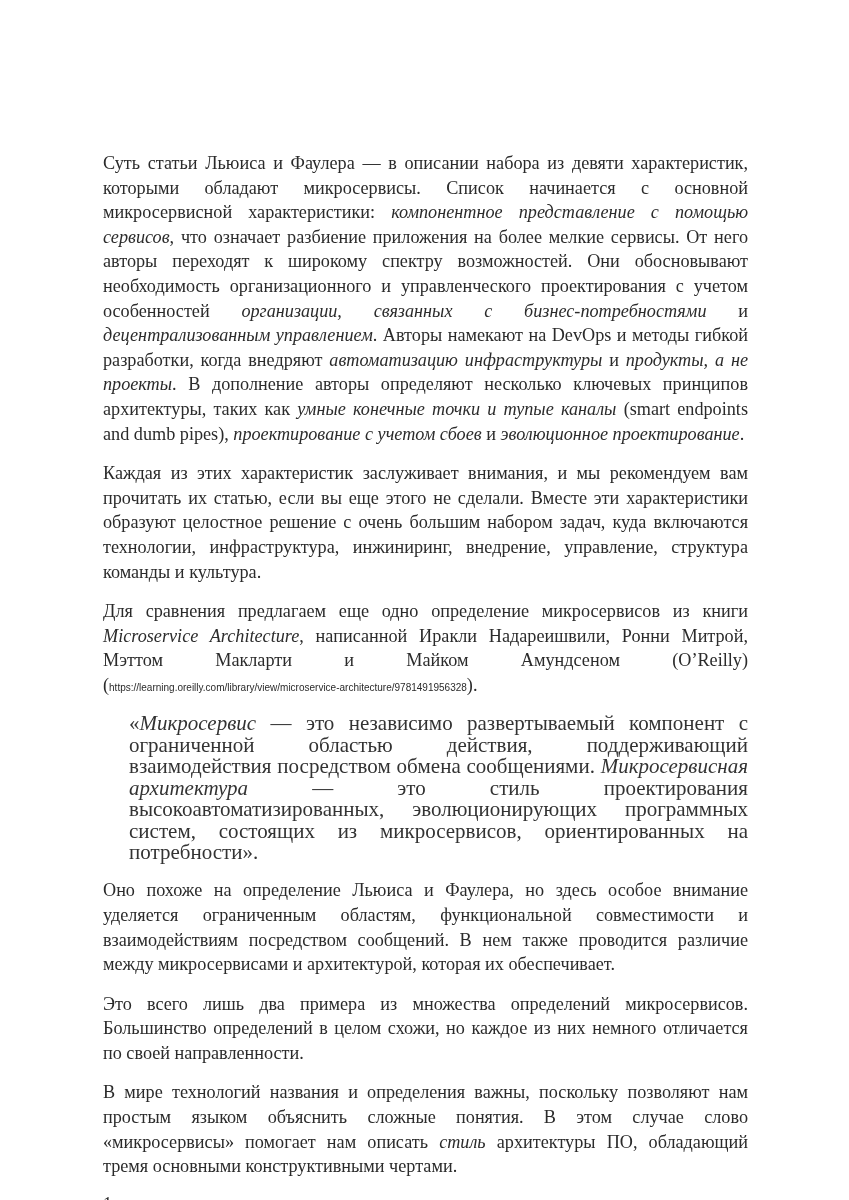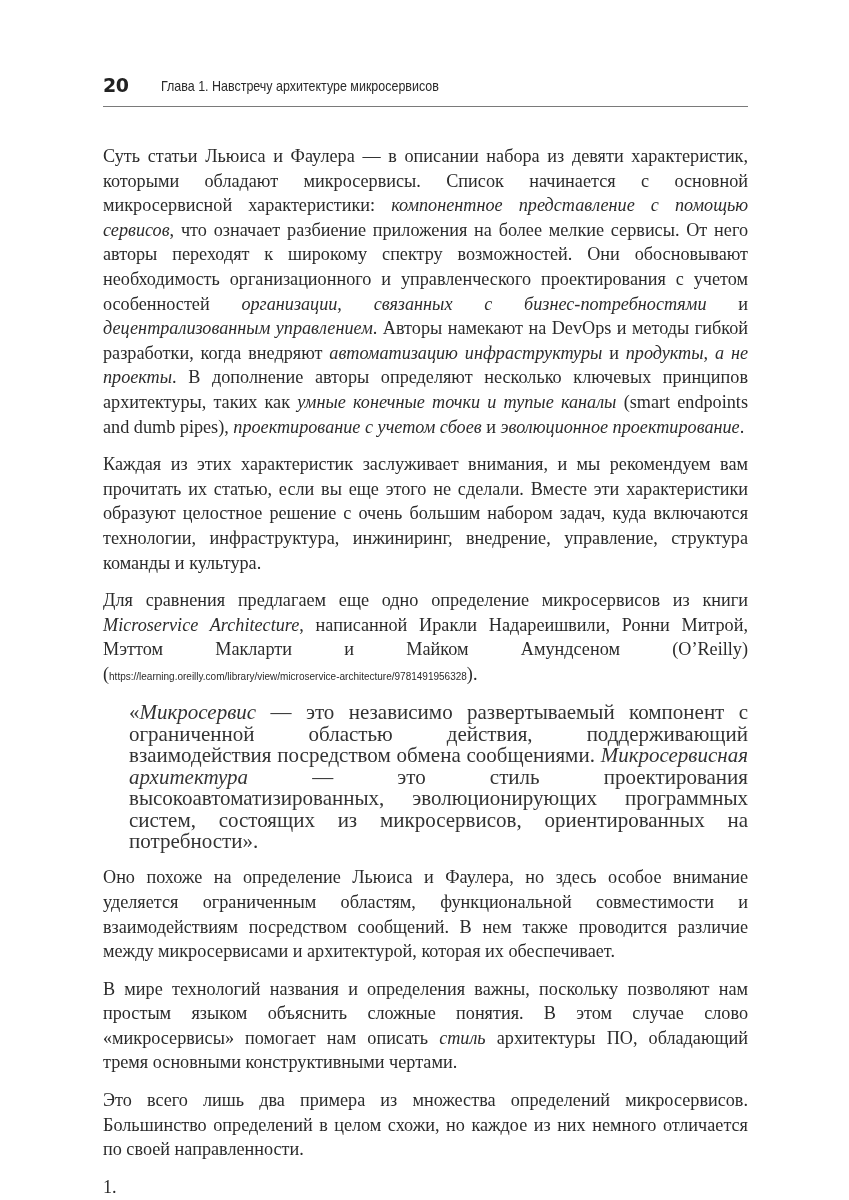--- a/index.html
+++ b/index.html
@@ -2,59 +2,55 @@
 <html><head>
 <meta charset="utf-8">
 <style>
   html, body { margin: 0; padding: 0; background: #ffffff; }
   body { width: 849px; height: 1200px; position: relative; overflow: hidden; }
   .page { position: absolute; left: 0; top: 0; width: 849px; height: 1200px; background: #fff; }
   .header { position: absolute; left: 103px; top: 74px; width: 645px; height: 32px; border-bottom: 1.5px solid #7a7a7a; }
   .page-num { position: absolute; left: 0; top: 0; font-family: "DejaVu Sans", sans-serif; font-weight: bold; font-size: 19px; color: #222; letter-spacing: -0.5px; }
   .chapter-title { position: absolute; left: 58px; top: 4px; font-family: "Liberation Sans", sans-serif; font-size: 14.5px; color: #2a2a2a; transform: scaleX(0.86); transform-origin: left center; white-space: nowrap; }
   .body { position: absolute; left: 103px; top: 136px; width: 645px; font-family: "Liberation Serif", serif; font-size: 18.2px; line-height: 24.6px; color: #2b2b2b; text-align: justify; hyphens: manual; }
-  .body p { margin: 8px 0 13px 0; }
+  .body p { margin: 15px 0 13px 0; }
   .body em { font-style: italic; }
   .url { font-family: "Liberation Sans", sans-serif; font-size: 10px; transform: none; }
   .quote { margin: 0 0 13px 26px !important; font-size: 21px; line-height: 21.4px; color: #333; }
   .list { margin: 0; padding: 0; list-style: none; }
   .list li { position: relative; padding-left: 25px; }
   .list .num { position: absolute; left: 0; top: 0; }
 </style>
 </head>
 <body>
 
 <div class="page">
-  <div class="header">
-    <span class="page-num">20</span>
-    <span class="chapter-title">Глава 1. Навстречу архитектуре микросервисов</span>
-  </div>
 
   <div class="body">
     <p>
       <span>Суть статьи Льюиса и Фаулера — в описании набора из девяти характеристик, которыми обладают микросервисы. Список начинается с основной микросервисной характеристики: </span><em>компонентное представление с помощью сервисов</em><span>, что означает разбиение приложения на более мелкие сервисы. От него авторы переходят к широкому спектру возможностей. Они обосновывают необходимость организационного и управленческого проектирования с учетом особенностей </span><em>организации, связанных с бизнес-потребностями</em><span> и </span><em>децентрализованным управлением</em><span>. Авторы намекают на DevOps и методы гибкой разработки, когда внедряют </span><em>автоматизацию инфраструктуры</em><span> и </span><em>продукты, а не проекты</em><span>. В дополнение авторы определяют несколько ключевых принципов архитектуры, таких как </span><em>умные конечные точки и тупые каналы</em><span> (smart endpoints and dumb pipes), </span><em>проектирование с учетом сбоев</em><span> и </span><em>эволюционное проектирование</em><span>.</span>
     </p>
 
     <p>Каждая из этих характеристик заслуживает внимания, и мы рекомендуем вам прочитать их статью, если вы еще этого не сделали. Вместе эти характеристики образуют целостное решение с очень большим набором задач, куда включаются технологии, инфраструктура, инжиниринг, внедрение, управление, структура команды и культура.</p>
 
     <p>
       <span>Для сравнения предлагаем еще одно определение микросервисов из книги </span><em>Microservice Architecture</em><span>, написанной Иракли Надареишвили, Ронни Митрой, Мэттом Макларти и Майком Амундсеном (O’Reilly) (</span><span class="url">https://learning.oreilly.com/library/view/microservice-architecture/9781491956328</span><span>).</span>
     </p>
 
     <p class="quote">
       <span>«</span><em>Микросервис</em><span> — это независимо развертываемый компонент с ограниченной областью действия, поддерживающий взаимодействия посредством обмена сообщениями. </span><em>Микросервисная архитектура</em><span> — это стиль проектирования высокоавтоматизированных, эволюционирующих программных систем, состоящих из микросервисов, ориентированных на потребности».</span>
     </p>
 
     <p>Оно похоже на определение Льюиса и Фаулера, но здесь особое внимание уделяется ограниченным областям, функциональной совместимости и взаимодействиям посредством сообщений. В нем также проводится различие между микросервисами и архитектурой, которая их обеспечивает.</p>
 
+    <p>Это всего лишь два примера из множества определений микросервисов. Большинство определений в целом схожи, но каждое из них немного отличается по своей направленности.</p>
+
     <p>
       <span>В мире технологий названия и определения важны, поскольку позволяют нам простым языком объяснить сложные понятия. В этом случае слово «микросервисы» помогает нам описать </span><em>стиль</em><span> архитектуры ПО, обладающий тремя основными конструктивными чертами.</span>
     </p>
-
-    <p>Это всего лишь два примера из множества определений микросервисов. Большинство определений в целом схожи, но каждое из них немного отличается по своей направленности.</p>
 
     <ol class="list">
       <li>
         <span class="num">1.</span>
       </li>
     </ol>
   </div>
 </div>
 
 </body></html>

